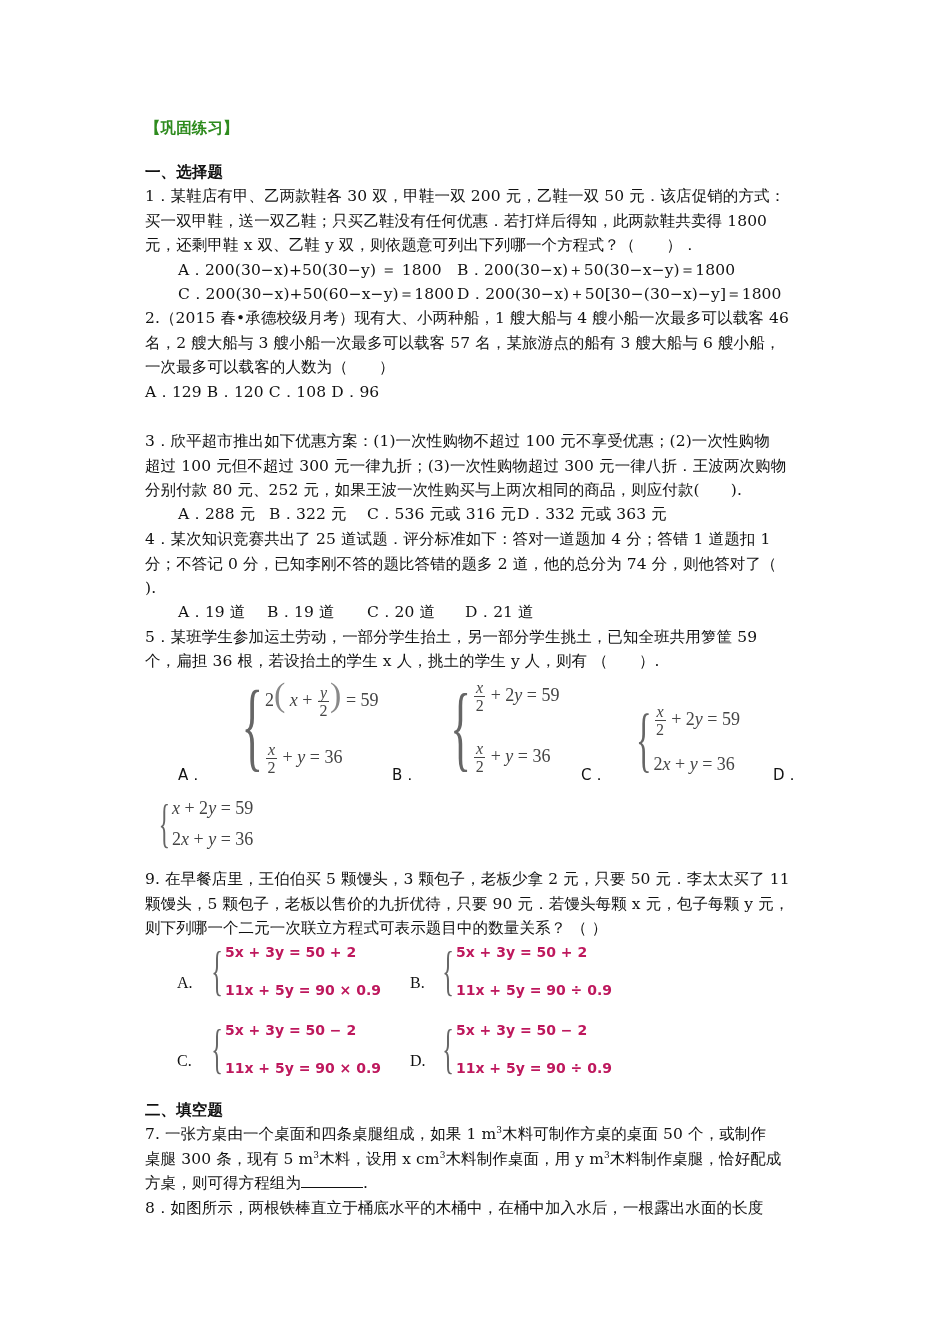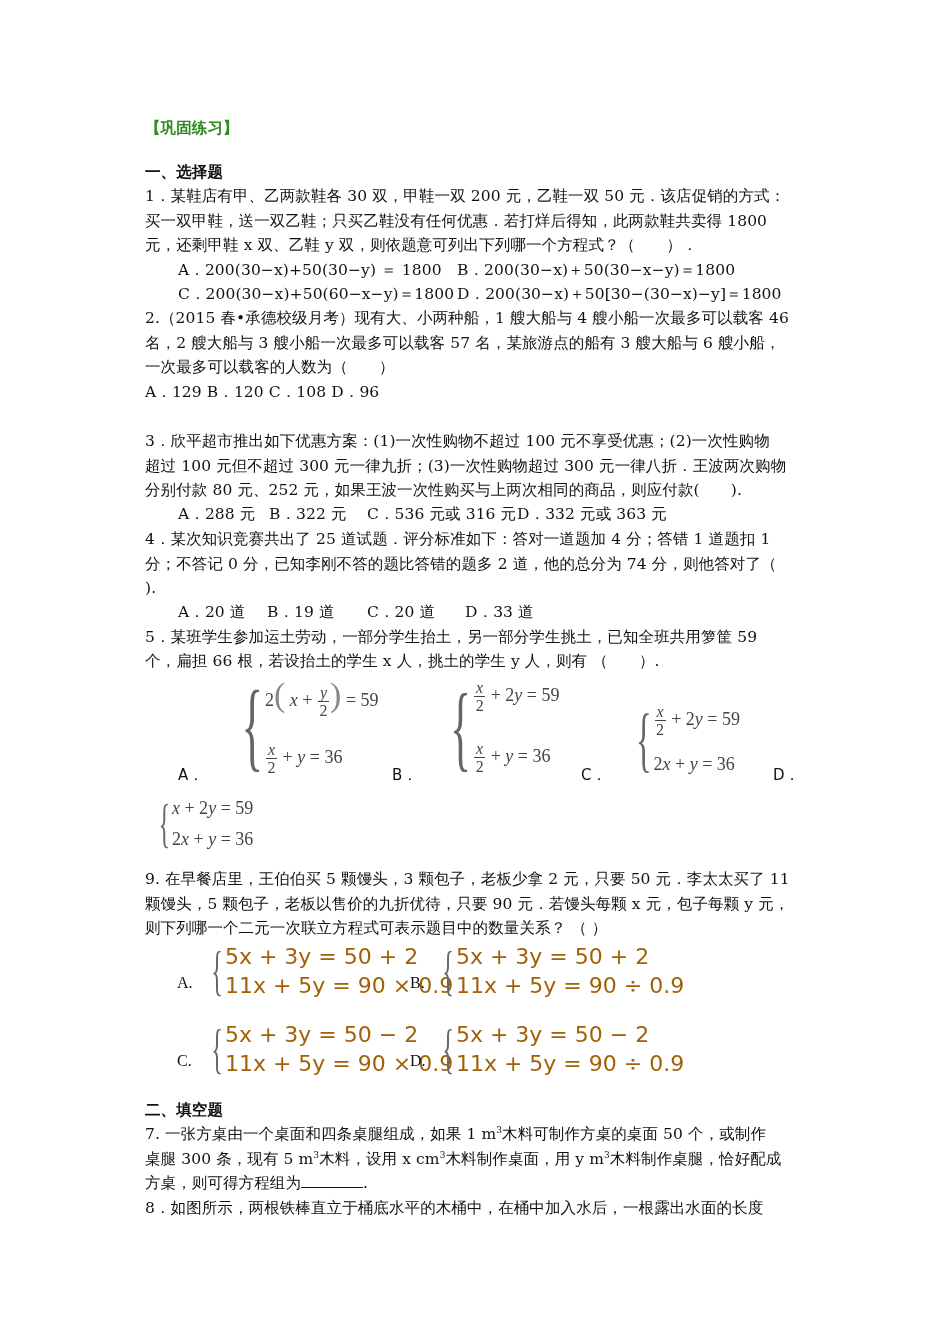--- a/index.html
+++ b/index.html
@@ -11,21 +11,21 @@
   .title-green { color: #2e8b1e; font-weight: bold; font-family: "DejaVu Sans", "Liberation Sans", sans-serif; font-size: 15.5px; }
   .section { font-weight: bold; font-family: "DejaVu Sans", "Liberation Sans", sans-serif; font-size: 15.5px; }
   .sys { position: absolute; display: flex; align-items: center; font-family: "Liberation Serif", "DejaVu Serif", serif; color: #444; }
   .brace { font-size: 52px; line-height: 52px; font-weight: 100; color: #666; margin-right: 2px; transform: scaleX(0.45); transform-origin: right center; }
   .sys-rows { display: flex; flex-direction: column; justify-content: space-between; }
   .eq { font-size: 18px; white-space: nowrap; font-style: normal; }
   .eq i { font-style: italic; }
   .frac { display: inline-flex; flex-direction: column; align-items: center; vertical-align: middle; font-size: 16px; line-height: 17px; margin: 0 1px; }
   .frac .num { border-bottom: 1px solid #444; padding: 0 2px; font-style: italic; }
   .opt-label { position: absolute; font-size: 15px; font-family: "DejaVu Sans", "Liberation Sans", sans-serif; }
-  .sys6 .eq { font-family: "DejaVu Sans", "Liberation Sans", sans-serif; font-size: 22px; color: #a16207; }
+  .sys6 .eq { font-family: "DejaVu Sans", "Liberation Sans", sans-serif; font-size: 14px; color: #be185d; font-weight: bold; }
   .blank { display: inline-block; width: 62px; border-bottom: 1px solid #111; height: 14px; vertical-align: baseline; }
   sup { font-size: 9px; vertical-align: super; line-height: 0; }
 </style>
 </head>
 <body>
 
 <div class="page">
 
   <div class="line title-green" style="top:0px">【巩固练习】</div>
 
@@ -48,27 +48,27 @@
   <div class="line" style="top:338px">超过 100 元但不超过 300 元一律九折；(3)一次性购物超过 300 元一律八折．王波两次购物</div>
   <div class="line" style="top:362px">分别付款 80 元、252 元，如果王波一次性购买与上两次相同的商品，则应付款(　　).</div>
   <div class="line ind" style="top:386px">A．288 元</div>
   <div class="line" style="top:386px; left:124px">B．322  元</div>
   <div class="line" style="top:386px; left:222px">C．536 元或 316 元</div>
   <div class="line" style="top:386px; left:372px">D．332 元或 363 元</div>
 
   <div class="line" style="top:411px">4．某次知识竞赛共出了 25 道试题．评分标准如下：答对一道题加 4 分；答错 1 道题扣 1</div>
   <div class="line" style="top:436px">分；不答记 0 分，已知李刚不答的题比答错的题多 2 道，他的总分为 74 分，则他答对了（</div>
   <div class="line" style="top:460px">).</div>
-  <div class="line ind" style="top:484px">A．20 道</div>
+  <div class="line ind" style="top:484px">A．19 道</div>
   <div class="line" style="top:484px; left:122px">B．19 道</div>
   <div class="line" style="top:484px; left:222px">C．20 道</div>
-  <div class="line" style="top:484px; left:320px">D．33 道</div>
+  <div class="line" style="top:484px; left:320px">D．21 道</div>
 
   <div class="line" style="top:509px">5．某班学生参加运土劳动，一部分学生抬土，另一部分学生挑土，已知全班共用箩筐 59</div>
-  <div class="line" style="top:533px">个，扁担 66 根，若设抬土的学生 x 人，挑土的学生 y 人，则有 （　　）.</div>
+  <div class="line" style="top:533px">个，扁担 36 根，若设抬土的学生 x 人，挑土的学生 y 人，则有 （　　）.</div>
 
   <div class="opt-label" style="top:648px; left:33px">A．</div>
   <div class="sys" style="top:558px; left:70px; height:100px">
     <span class="brace" style="font-size:100px; line-height:100px">{</span>
     <div class="sys-rows" style="height:100px">
       <div class="eq">2<span style="font-size:34px; color:#888">(</span>&nbsp;<i>x</i> + <span class="frac">
             <span class="num">y</span>
             <span>2</span>
           </span><span style="font-size:34px; color:#888">)</span> = 59</div>
       <div class="eq"><span class="frac">

